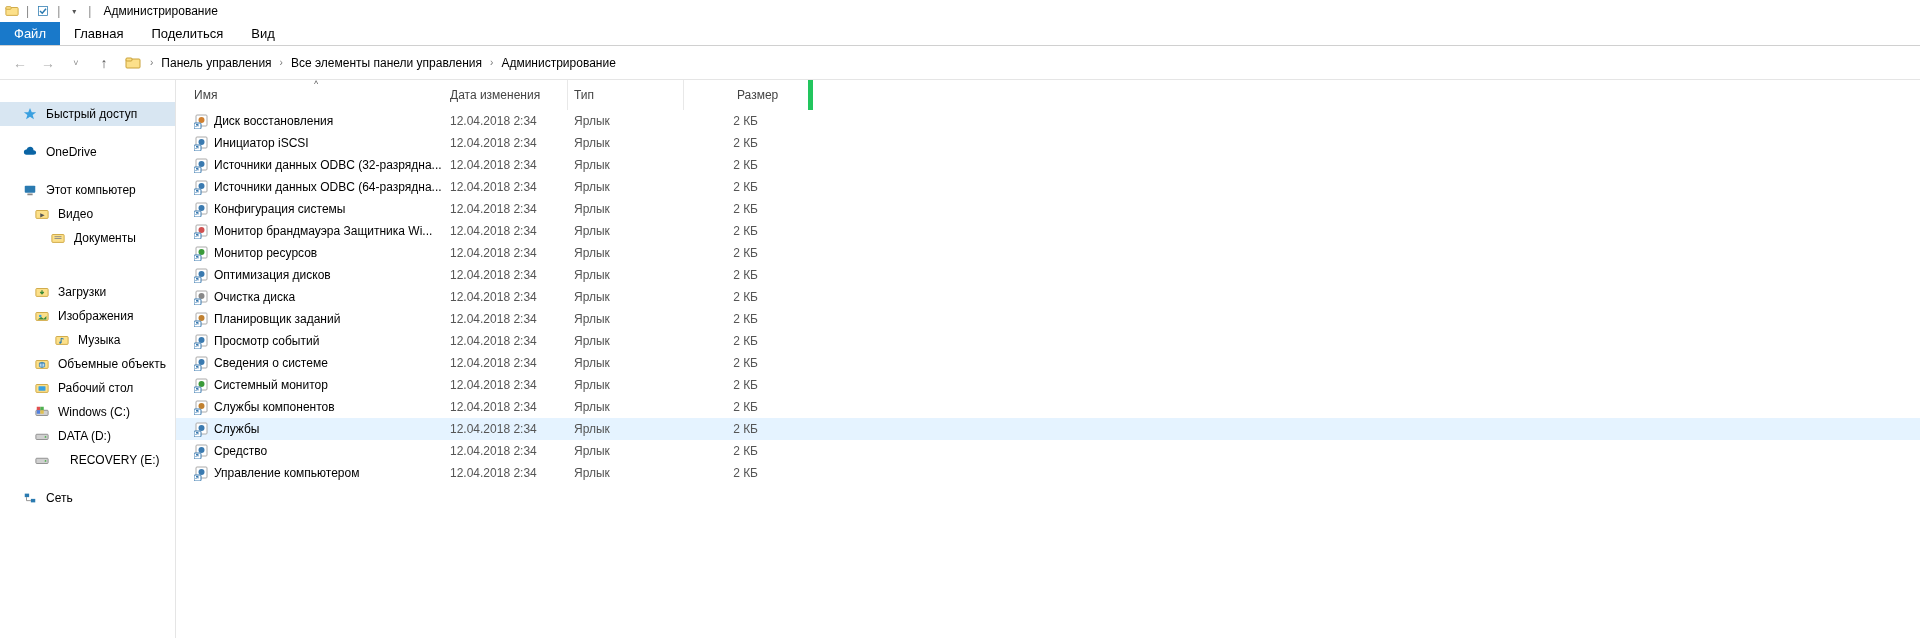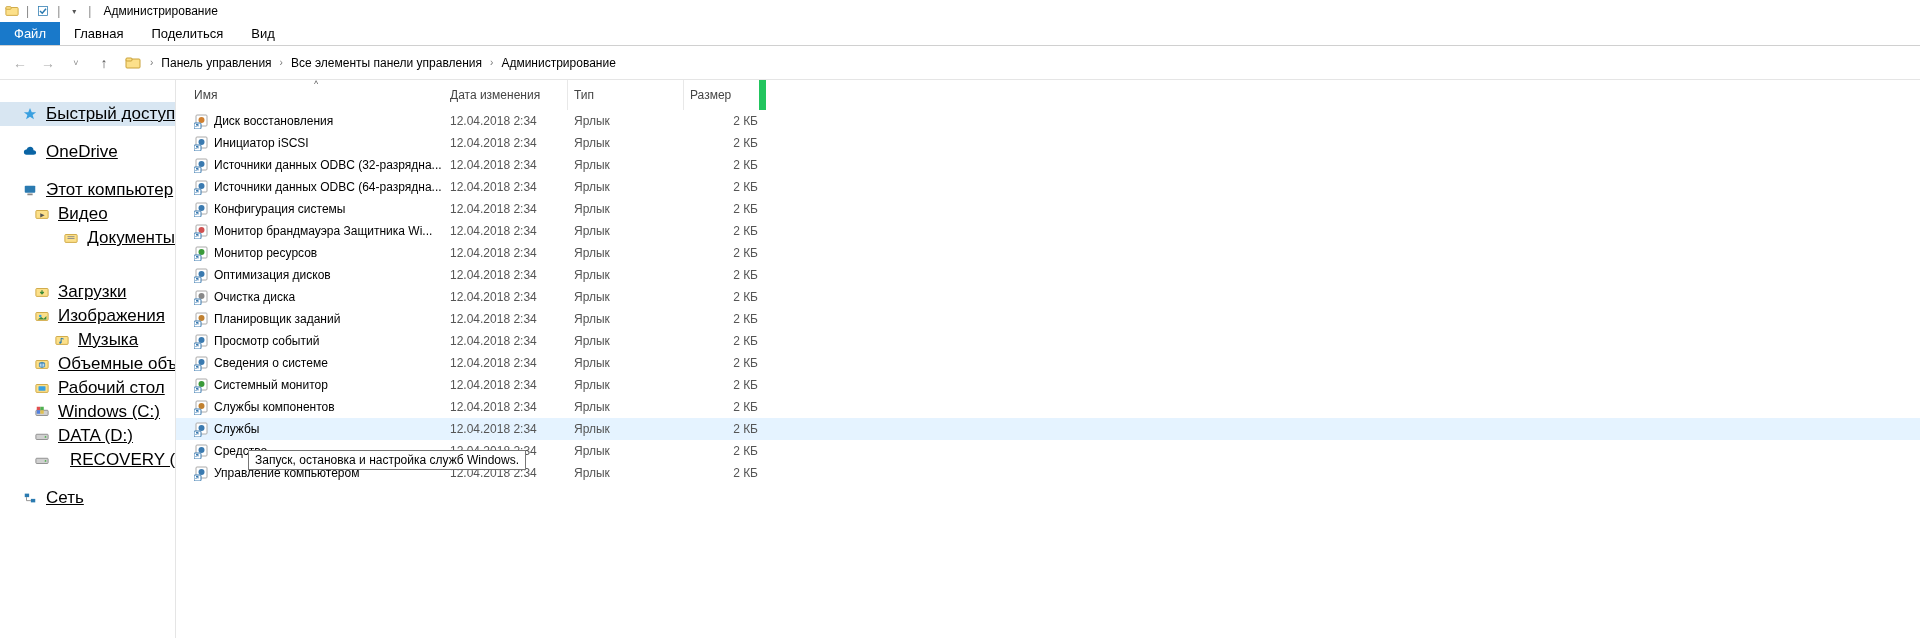--- a/index.html
+++ b/index.html
@@ -25,34 +25,34 @@
   .addr-icon { width: 18px; height: 18px; display: inline-flex; align-items: center; justify-content: center; margin: 0 4px; }
   .breadcrumb { display: flex; align-items: center; font-size: 12px; gap: 6px; }
   .breadcrumb .crumb { padding: 2px 2px; cursor: default; }
   .breadcrumb .chev { color: #777; font-size: 10px; }
 
   
   .main { display: flex; height: calc(638px - 22px - 24px - 34px); }
 
   
   .sidebar { width: 176px; padding-top: 22px; border-right: 1px solid #e5e5e5; background: #fff; overflow: hidden; }
-  .side-item { display: flex; align-items: center; height: 24px; padding-left: 22px; gap: 8px; font-size: 17px; cursor: default; white-space: nowrap; overflow: hidden; text-decoration: underline; }
+  .side-item { display: flex; align-items: center; height: 24px; padding-left: 22px; gap: 8px; font-size: 12px; cursor: default; white-space: nowrap; overflow: hidden; }
   .side-item.selected { background: #d8e6f2; }
   .side-item.spacer { height: 14px; }
   .side-icon { width: 16px; height: 16px; display: inline-flex; align-items: center; justify-content: center; flex-shrink: 0; }
 
   
   .filelist { flex: 1; position: relative; }
   .columns { display: flex; align-items: center; height: 30px; padding-left: 12px; font-size: 12px; color: #444; }
   .col { display: flex; align-items: center; height: 100%; border-right: 1px solid #e8e8e8; padding-left: 6px; position: relative; }
   .col.name { width: 256px; border-right: none; }
   .col.name .sort { position: absolute; left: 50%; top: -2px; transform: translateX(-50%); font-size: 8px; color: #555; }
   .col.date { width: 124px; }
   .col.type { width: 116px; }
-  .col.size { width: 82px; border-right: 7px solid #22c55e; }
+  .col.size { width: 82px; border-right: 5px solid #22c55e; margin-left: 47px; }
 
   .rows { }
   .row { display: flex; align-items: center; height: 22px; padding-left: 12px; font-size: 12px; position: relative; }
   .row.hover { background: #e5f3ff; }
   .cell { padding-left: 6px; overflow: hidden; white-space: nowrap; text-overflow: ellipsis; }
   .cell.name { width: 256px; display: flex; align-items: center; gap: 4px; }
   .cell.date { width: 124px; color: #555; }
   .cell.type { width: 116px; color: #555; }
   .cell.size { width: 82px; text-align: right; color: #555; padding-right: 8px; }
   .file-icon { width: 16px; height: 16px; display: inline-flex; align-items: center; justify-content: center; flex-shrink: 0; }
@@ -152,21 +152,21 @@
     </div>
     <div class="side-item" style="padding-left:34px;">
       <span class="side-icon">
         <svg width="14" height="14" viewBox="0 0 16 16">
             <rect x="1" y="4" width="14" height="9" rx="1" fill="#fce08a" stroke="#caa23a"></rect>
             <path d="M6 7 L11 9.5 L6 12 Z" fill="#555"></path>
           </svg>
       </span>
       <span>Видео</span>
     </div>
-    <div class="side-item" style="padding-left:50px;justify-content:flex-end;">
+    <div class="side-item" style="padding-left:50px;">
       <span class="side-icon">
         <svg width="14" height="14" viewBox="0 0 16 16">
             <rect x="1" y="4" width="14" height="9" rx="1" fill="#fce08a" stroke="#caa23a"></rect>
             <rect x="4" y="6" width="8" height="1" fill="#888"></rect>
             <rect x="4" y="8" width="8" height="1" fill="#888"></rect>
           </svg>
       </span>
       <span>Документы</span>
     </div>
     <div class="side-item" style="padding-left:34px;margin-top:30px;">
@@ -543,18 +543,15 @@
   </svg>
             </span>
       <span>Управление компьютером</span>
     </div>
     <div class="cell date">12.04.2018 2:34</div>
     <div class="cell type">Ярлык</div>
     <div class="cell size">2 КБ</div>
   </div>
       </div>
 
-    <div class="tooltip" style="left:72px; top:370px;">
-      <span>Запуск, остановка и настройка служб Windows.</span>
-    </div>
   </div>
 
 </div>
 
 </body></html>

